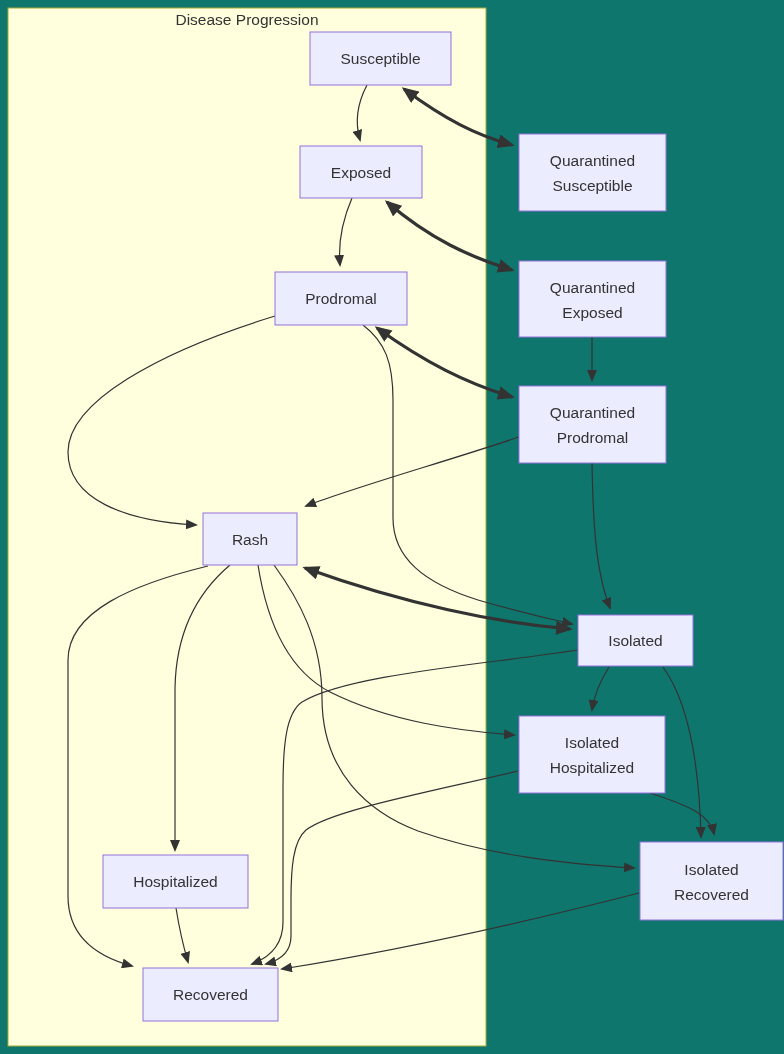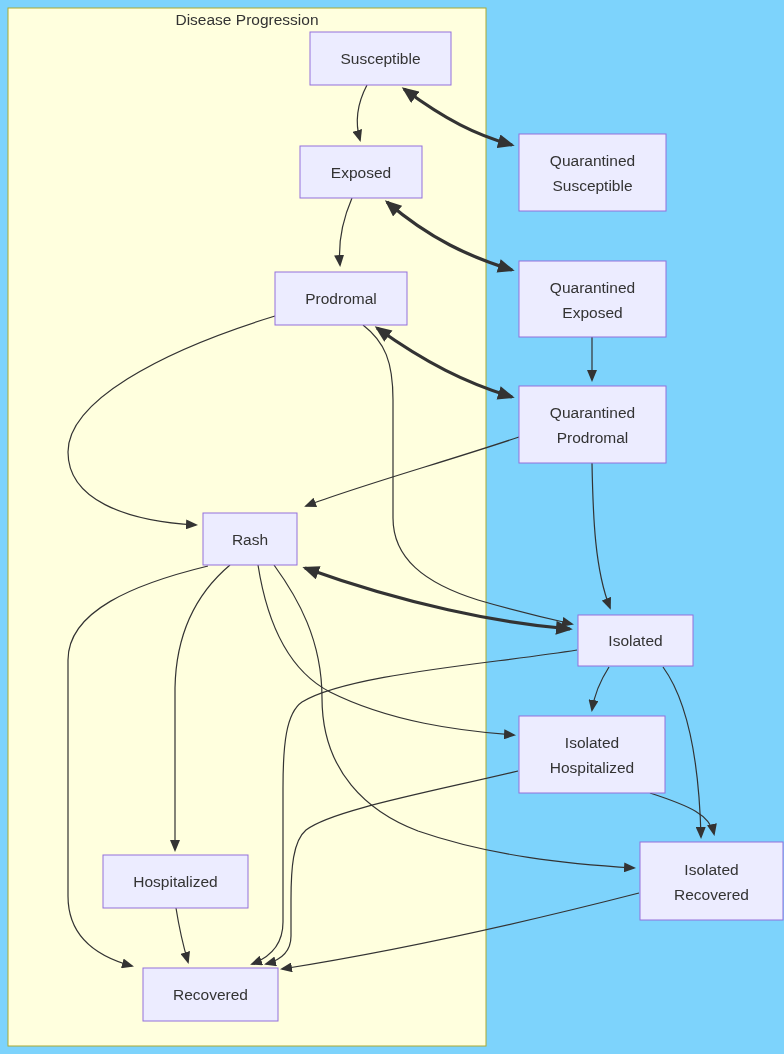--- a/index.html
+++ b/index.html
@@ -6,21 +6,21 @@
     margin: 0;
     padding: 0;
     background: #ffffff;
     font-family: "Liberation Sans", sans-serif;
   }
   .viewport {
     width: 784px;
     height: 1054px;
     position: relative;
     overflow: hidden;
-    background: #7dd3fc;
+    background: #0f766e;
   }
   svg { display: block; }
   .cluster-rect { stroke-width: 1px; }
   .cluster-title {
     font-family: "Liberation Sans", sans-serif;
     font-size: 15.5px;
   }
   .node rect { stroke-width: 1px; }
   .node text {
     font-family: "Liberation Sans", sans-serif;

